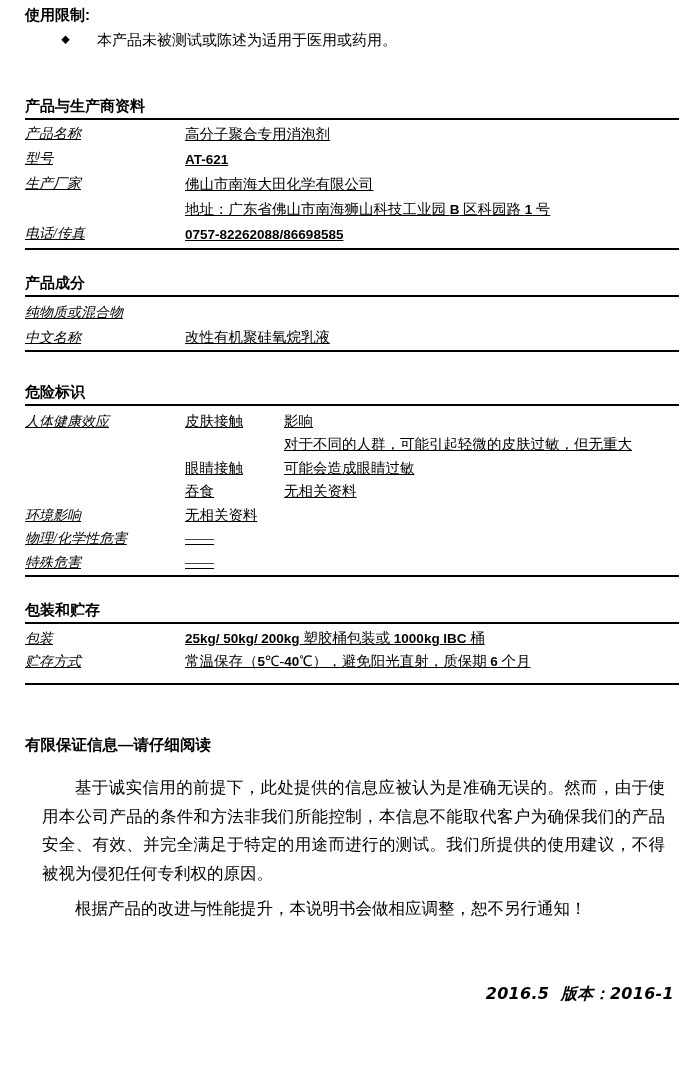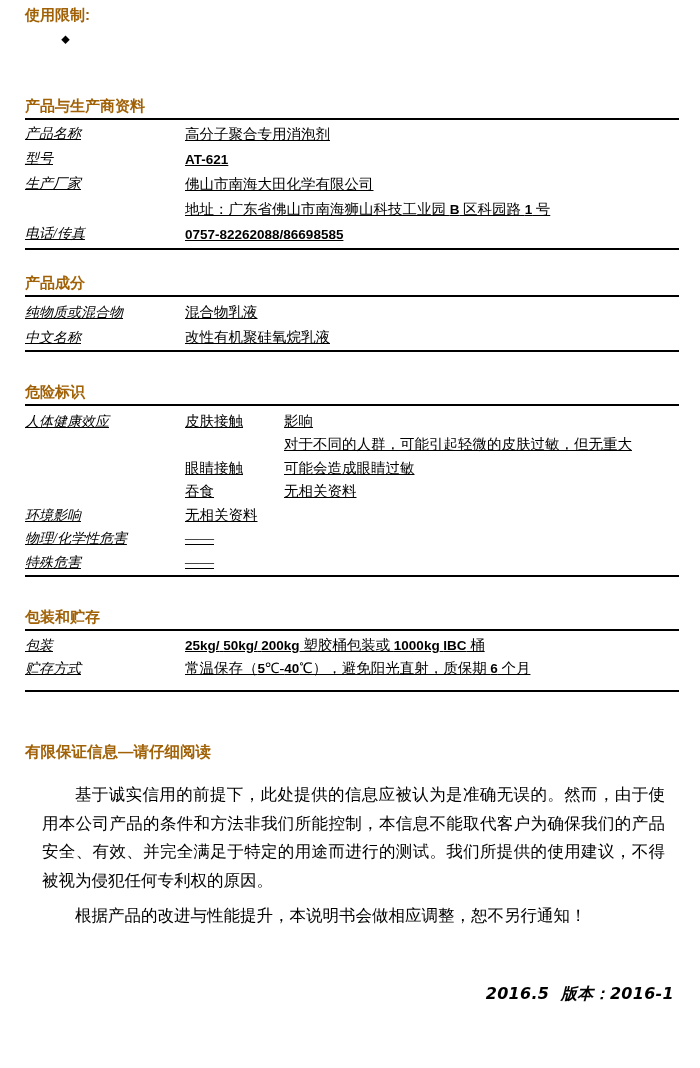--- a/index.html
+++ b/index.html
@@ -14,21 +14,21 @@
     overflow: hidden;
   }
   .content { margin: 0 21px 0 25px; }
 
   
   .doc-h {
     font-family: "Liberation Sans", sans-serif;
     font-weight: 700;
     font-size: 15px;
     line-height: 20px;
-    color: #a16207;
+    color: #000000;
   }
   .usage-title { padding-top: 5px; }
 
   .bullet-row {
     margin-top: 5px;
     padding-left: 36px;
     display: flex;
     align-items: center;
     font-size: 15px;
     line-height: 20px;
@@ -41,21 +41,21 @@
   }
 
   
   .sec-title {
     border-bottom: 2px solid #000;
     padding-bottom: 2px;
   }
   .mt-s1 { margin-top: 46px; }
   .mt-s2 { margin-top: 23px; }
   .mt-s3 { margin-top: 30px; }
-  .mt-s4 { margin-top: 30px; }
+  .mt-s4 { margin-top: 23px; }
 
   .rows { border-bottom: 2.5px solid #000; text-decoration: underline; }
   .trow {
     display: grid;
     grid-template-columns: 160px 1fr;
     font-size: 14.5px;
   }
   .rows-s1 { padding-top: 2px; }
   .rows-s1 .trow { line-height: 24.5px; }
   .rows-s2 { padding-top: 3px; }
@@ -107,20 +107,21 @@
 </style>
 </head>
 <body>
 
 <div class="page">
   <div class="content">
 
     <div class="doc-h usage-title">使用限制:</div>
     <div class="bullet-row">
       <span class="bullet">◆</span>
+      <span class="bullet-text">本产品未被测试或陈述为适用于医用或药用。</span>
     </div>
 
     <div class="doc-h sec-title mt-s1">产品与生产商资料</div>
     <div class="rows rows-s1">
       <div class="trow">
         <div class="lbl">产品名称</div>
         <div class="val mixed">高分子聚合专用消泡剂</div>
       </div>
       <div class="trow">
         <div class="lbl">型号</div>
@@ -137,21 +138,20 @@
       <div class="trow">
         <div class="lbl">电话/传真</div>
         <div class="val mixed"><span class="lat">0757-82262088/86698585</span></div>
       </div>
     </div>
 
     <div class="doc-h sec-title mt-s2">产品成分</div>
     <div class="rows rows-s2">
       <div class="trow">
         <div class="lbl">纯物质或混合物</div>
-        <div class="val mixed">混合物乳液</div>
       </div>
       <div class="trow">
         <div class="lbl">中文名称</div>
         <div class="val mixed">改性有机聚硅氧烷乳液</div>
       </div>
     </div>
 
     <div class="doc-h sec-title mt-s3">危险标识</div>
     <div class="rows rows-s3">
       <div class="trow">

